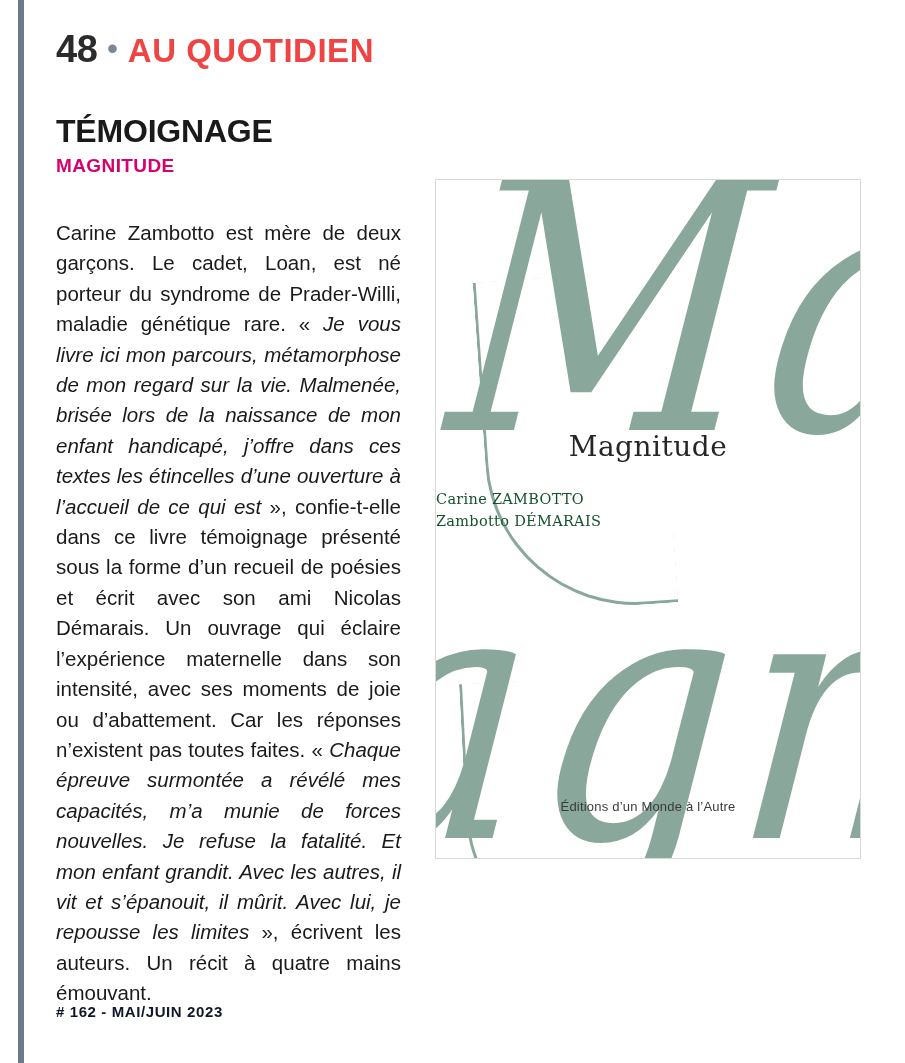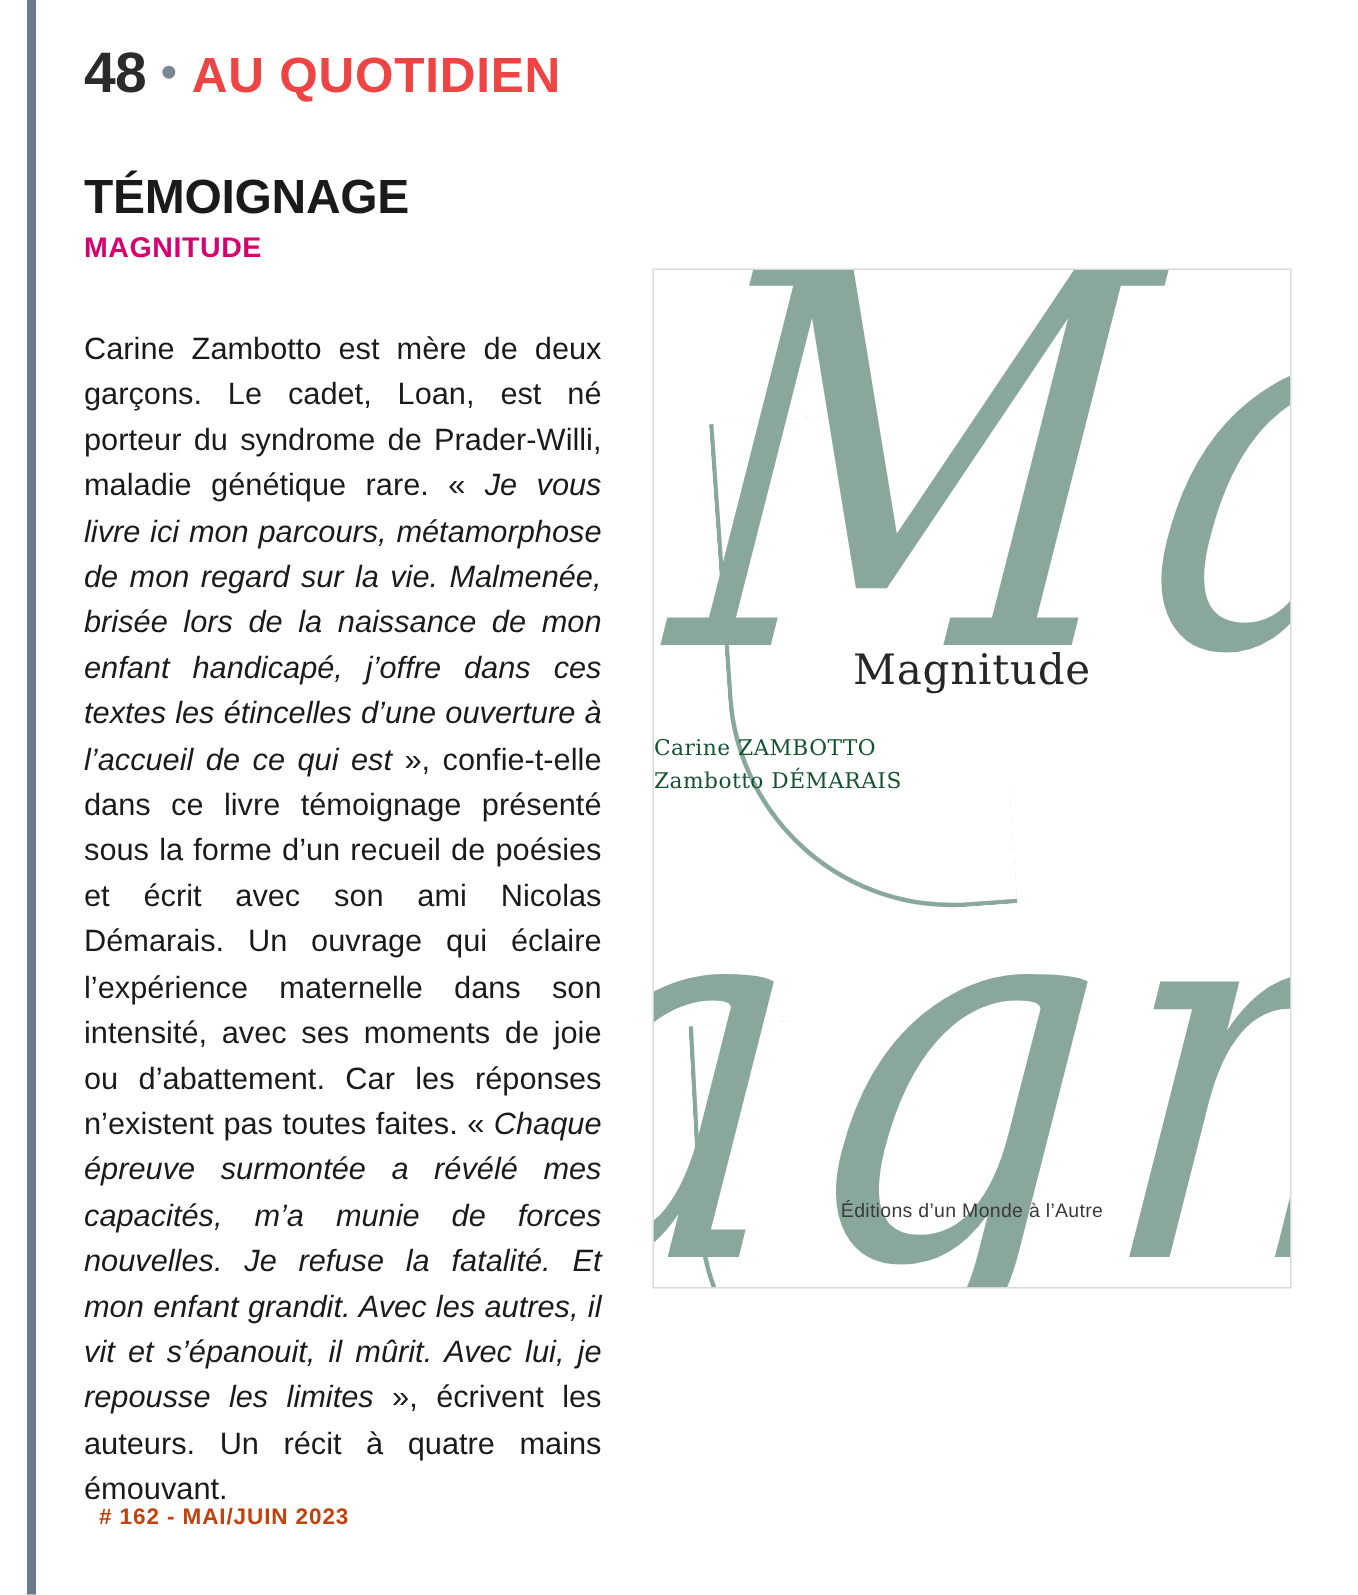--- a/index.html
+++ b/index.html
@@ -109,23 +109,22 @@
     font-style: italic;
     color: #3b3b3b;
   }
 
   .footer {
     position: absolute;
     left: 0;
     top: 1003px;
     font-size: 15px;
     font-weight: bold;
-    color: #c2410c;
+    color: #0f172a;
     letter-spacing: 0.6px;
-    margin-left: 10px;
   }
 
   
   .cover-wrap {
     position: absolute;
     left: 380px;
     top: 180px;
     width: 424px;
     height: 678px;
     background: #ffffff;

